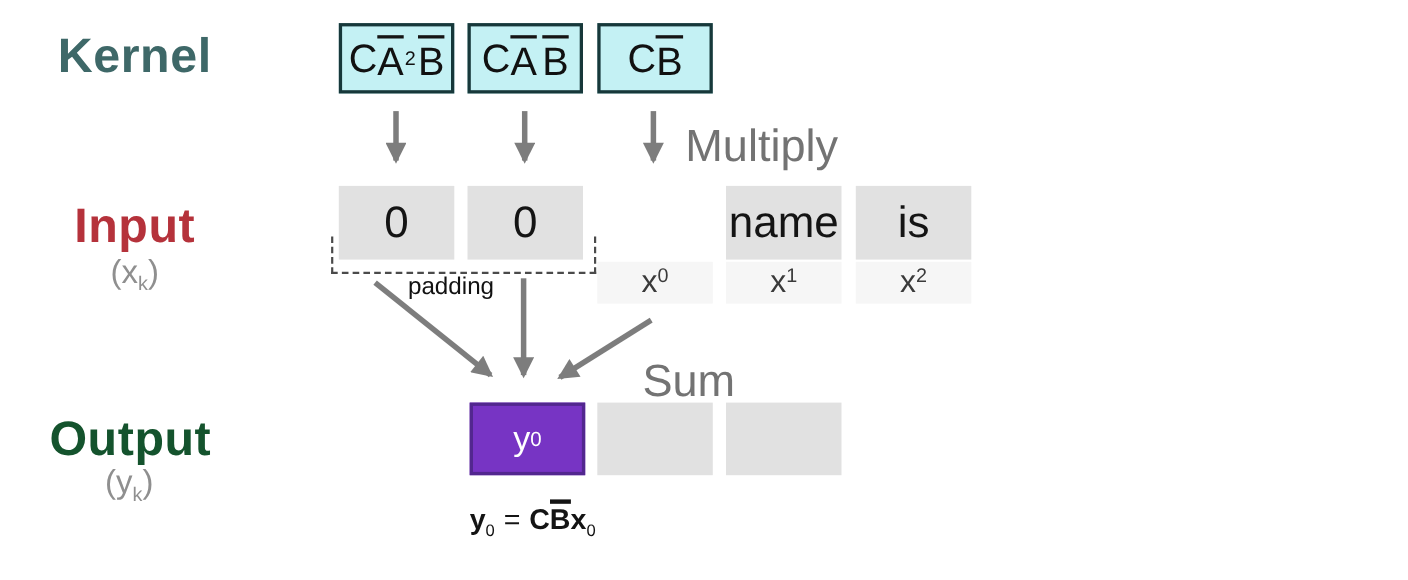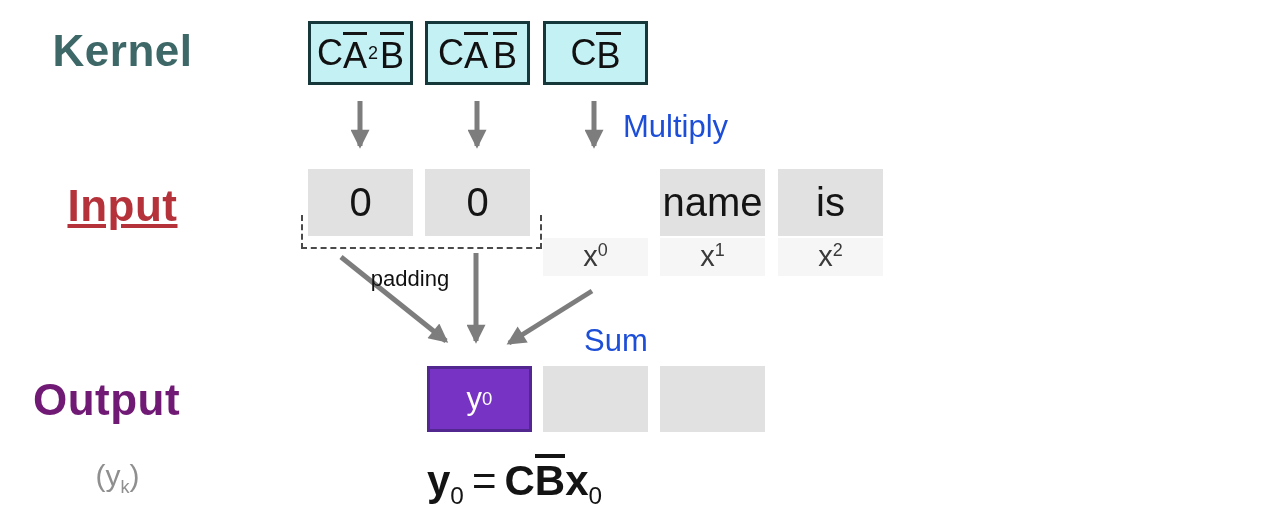--- a/index.html
+++ b/index.html
@@ -5,25 +5,25 @@
   html,body { margin:0; padding:0; background:#ffffff; }
   .canvas {
     position:relative; width:1091px; height:527px; background:#ffffff;
     font-family:"Liberation Sans","DejaVu Sans",sans-serif; overflow:hidden;
   }
   .abs { position:absolute; }
 
   
   .row-label { width:205px; text-align:center; font-weight:bold; font-size:44px; letter-spacing:0.5px; }
   .kernel-label { left:20px; top:26px;  color:#3e6868; }
-  .input-label  { left:20px; top:181px; color:#b5323b;text-decoration:underline; }
-  .output-label { left:4px; top:375px; color:#701a75; }
+  .input-label  { left:20px; top:181px; color:#b5323b; }
+  .output-label { left:16px; top:375px; color:#14532d; }
   .row-sublabel { width:205px; text-align:center; font-size:30px; color:#8f8f8f; }
   .input-sub  { left:20px; top:231px; }
-  .output-sub { left:15px; top:422px;margin-top:37px; }
+  .output-sub { left:15px; top:422px; }
   .row-sublabel sub { font-size:0.6em; }
 
   
   .kbox {
     width:105px; height:64px; top:21px; box-sizing:border-box;
     background:#c4f1f4; border:3px solid #17383a;
     display:flex; align-items:center; justify-content:center;
     font-size:36px; color:#111;
   }
   .ol { display:inline-block; border-top:3px solid #151515; padding-top:2px; line-height:1.05; }
@@ -42,39 +42,39 @@
     font-size:29px; color:#3a3a3a; padding-top:2px; box-sizing:border-box;
   }
   .strip sub { font-size:0.62em; }
 
   
   .pad-bracket {
     left:301px; top:215px; width:237px; height:32px;
     border-left:2px dashed #4a4a4a; border-right:2px dashed #4a4a4a;
     border-bottom:2px dashed #4a4a4a;
   }
-  .pad-label { left:340px; top:247px; width:140px; text-align:center; font-size:22px; color:#111;margin-top:19px; }
+  .pad-label { left:340px; top:247px; width:140px; text-align:center; font-size:22px; color:#111; }
 
   
-  .op-label { font-size:31px; color:#1d4ed8; }
+  .op-label { font-size:41px; color:#737373; }
   .multiply-label { left:623px; top:109px; }
   .sum-label { left:584px; top:323px; }
 
   
   .ocell-purple {
     left:427px; top:366px; width:105px; height:66px; box-sizing:border-box;
     background:#7734c4; border:3px solid #52278f;
     display:flex; align-items:center; justify-content:center;
     font-size:31px; color:#ffffff;
   }
   .ocell-purple sub { font-size:0.6em; }
   .ocell-gray { top:366px; width:105px; height:66px; background:#e1e1e1; }
 
   
-  .formula { left:427px; top:454px; font-size:42px; color:#141414; }
+  .formula { left:427px; top:454px; font-size:26px; color:#141414; }
   .formula b { font-weight:bold; }
   .formula sub { font-size:0.58em; font-weight:normal; }
   .formula .eq { margin:0 8px; font-weight:normal; }
   .formula .olb { display:inline-block; border-top:4px solid #141414; padding-top:1px; line-height:1.05; font-weight:bold; }
 
   svg.arrows { left:0; top:0; pointer-events:none; }
 </style>
 </head>
 <body>
 
@@ -90,20 +90,21 @@
     <line x1="477" y1="101" x2="477" y2="146" stroke="#7d7d7d" stroke-width="5" marker-end="url(#ah)"></line>
     <line x1="594" y1="101" x2="594" y2="146" stroke="#7d7d7d" stroke-width="5" marker-end="url(#ah)"></line>
     <line x1="341" y1="257" x2="446" y2="341" stroke="#7d7d7d" stroke-width="5" marker-end="url(#ah)"></line>
     <line x1="476" y1="253" x2="476" y2="341" stroke="#7d7d7d" stroke-width="5" marker-end="url(#ah)"></line>
     <line x1="592" y1="291" x2="509" y2="343" stroke="#7d7d7d" stroke-width="5" marker-end="url(#ah)"></line>
   </svg>
 
   <div class="abs row-label kernel-label">Kernel</div>
 
   <div class="abs row-label input-label">Input</div>
+  <div class="abs row-sublabel input-sub"><span>(x</span><sub>k</sub><span>)</span></div>
 
   <div class="abs row-label output-label">Output</div>
   <div class="abs row-sublabel output-sub"><span>(y</span><sub>k</sub><span>)</span></div>
 
   <div class="abs kbox" style="left:308px">
       <span>C</span>
       <span class="ol">A</span>
       <sup>2</sup>
       <span class="ol">B</span>
     </div>

